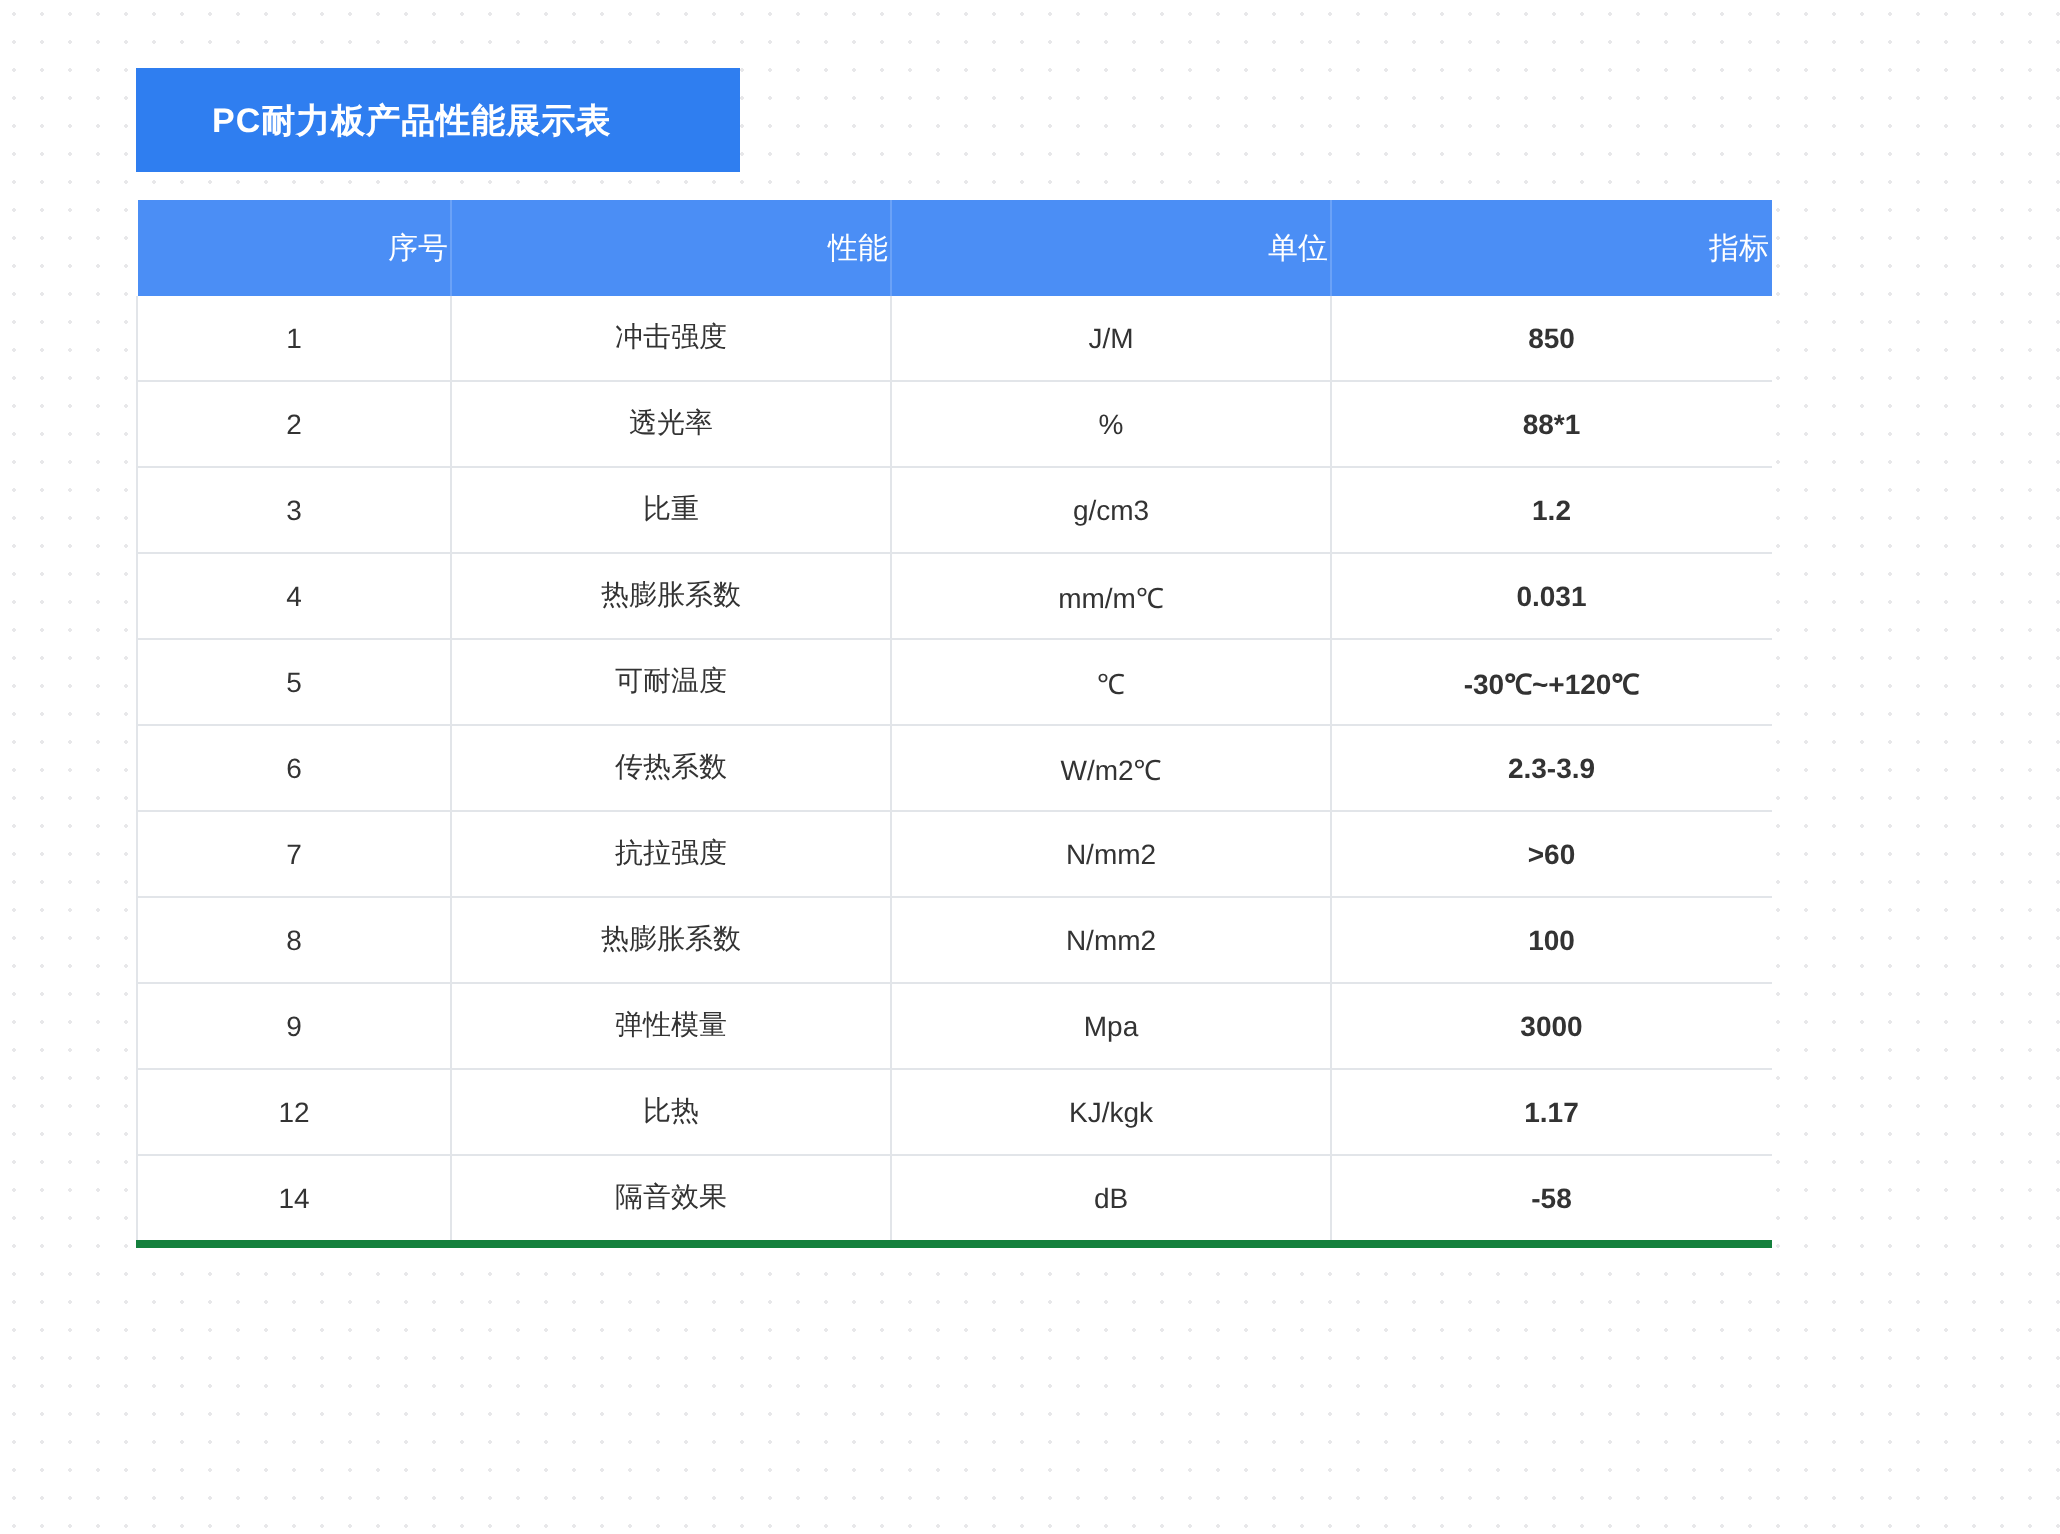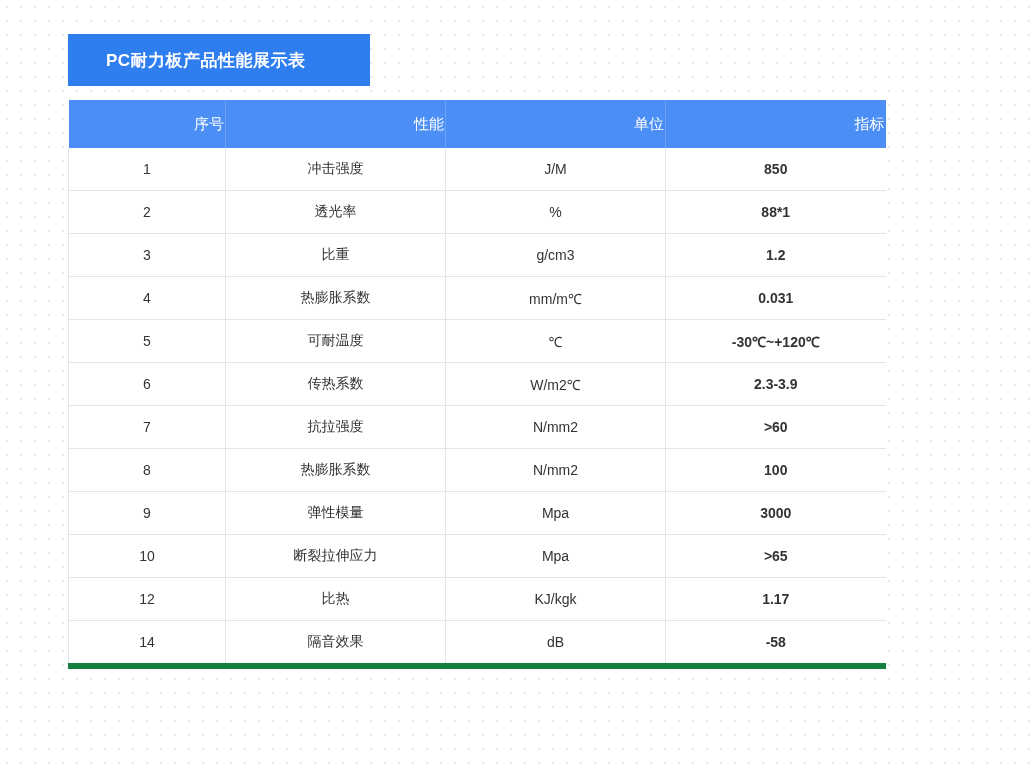--- a/index.html
+++ b/index.html
@@ -79,21 +79,21 @@
     background: #ffffff;
   }
   table.spec-table tbody td:last-child {
     border-right: none;
     font-weight: bold;
   }
   table.spec-table tbody tr td:first-child {
     border-left: 1px solid #e2e5e9;
   }
   table.spec-table tbody tr:last-child td {
-    border-bottom: 6px solid #15803d;
+    border-bottom: 4px solid #15803d;
   }
   table.spec-table tbody tr:last-child td:last-child {
     border-right: none;
   }
   table.spec-table tbody tr:last-child td:first-child {
     border-left: 1px solid #e2e5e9;
   }
 </style>
 </head>
 <body>
@@ -170,26 +170,20 @@
           <td>N/mm2</td>
           <td>100</td>
         </tr>
         <tr>
           <td>9</td>
           <td>弹性模量</td>
           <td>Mpa</td>
           <td>3000</td>
         </tr>
         <tr>
-          <td>10</td>
-          <td>断裂拉伸应力</td>
-          <td>Mpa</td>
-          <td>&gt;65</td>
-        </tr>
-        <tr>
           <td>12</td>
           <td>比热</td>
           <td>KJ/kgk</td>
           <td>1.17</td>
         </tr>
         <tr>
           <td>14</td>
           <td>隔音效果</td>
           <td>dB</td>
           <td>-58</td>

